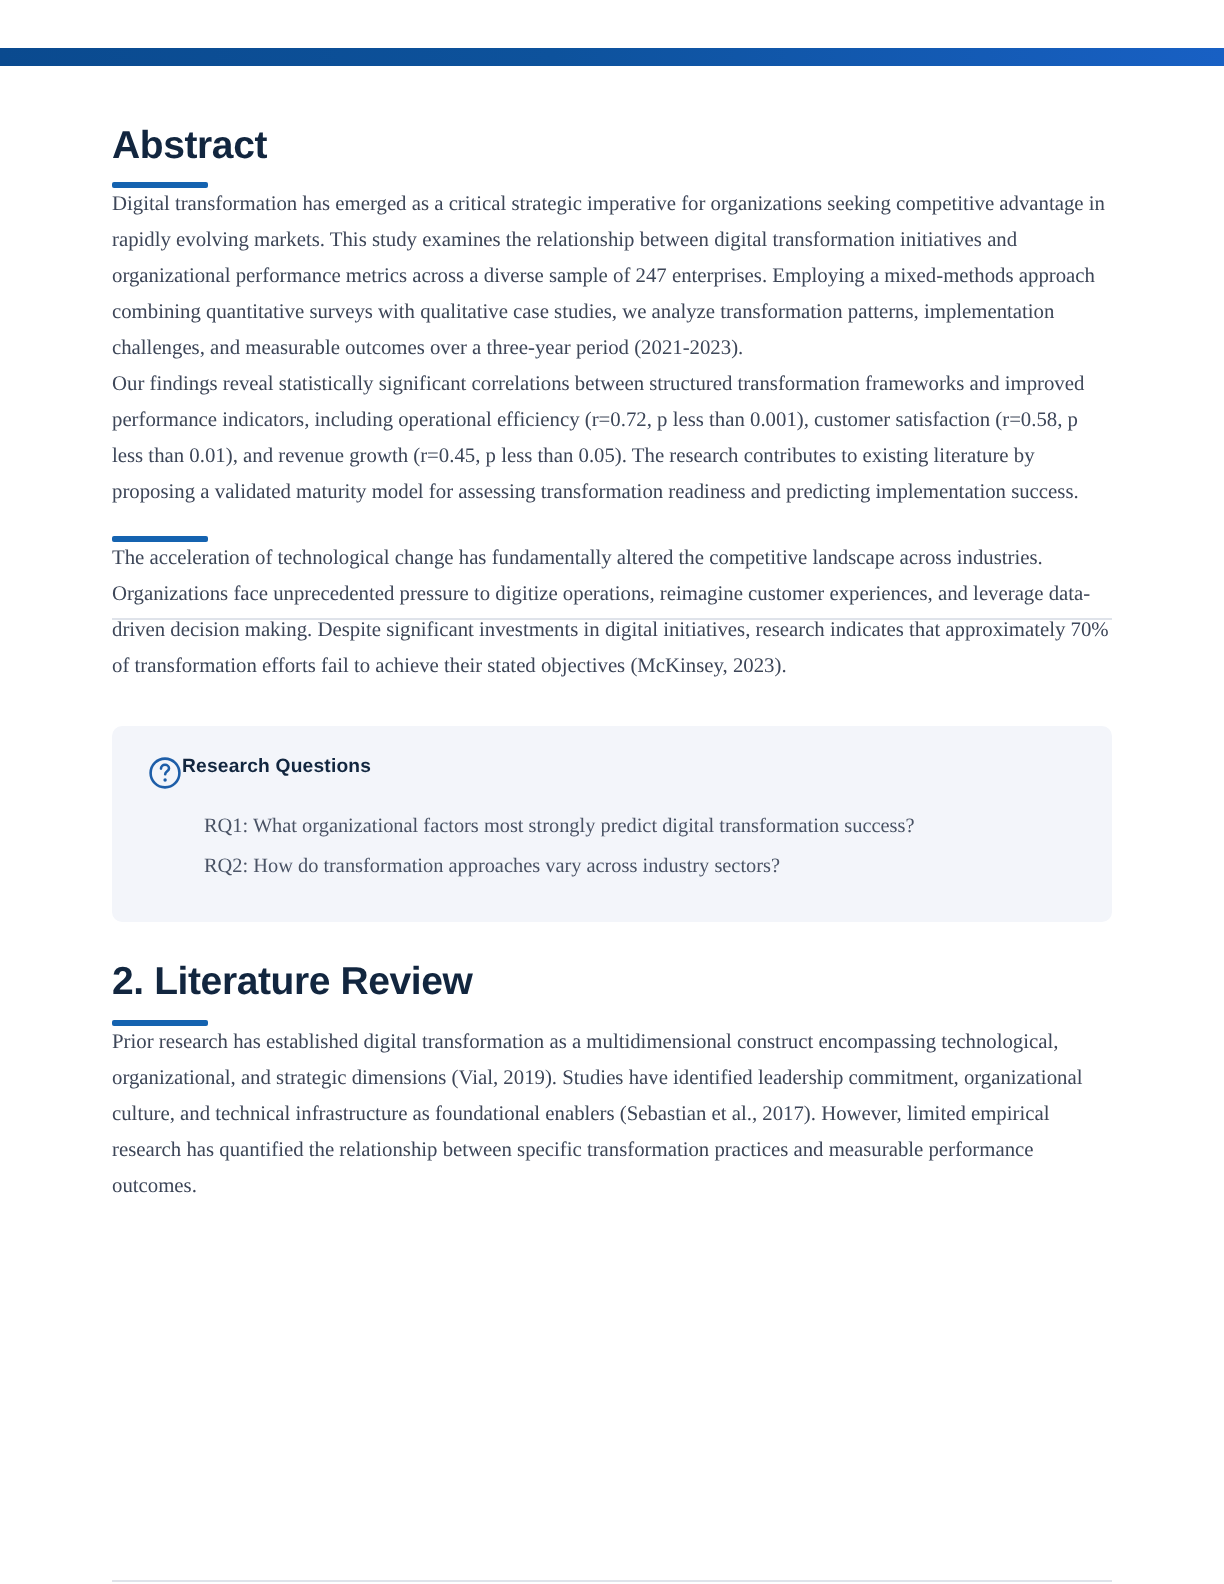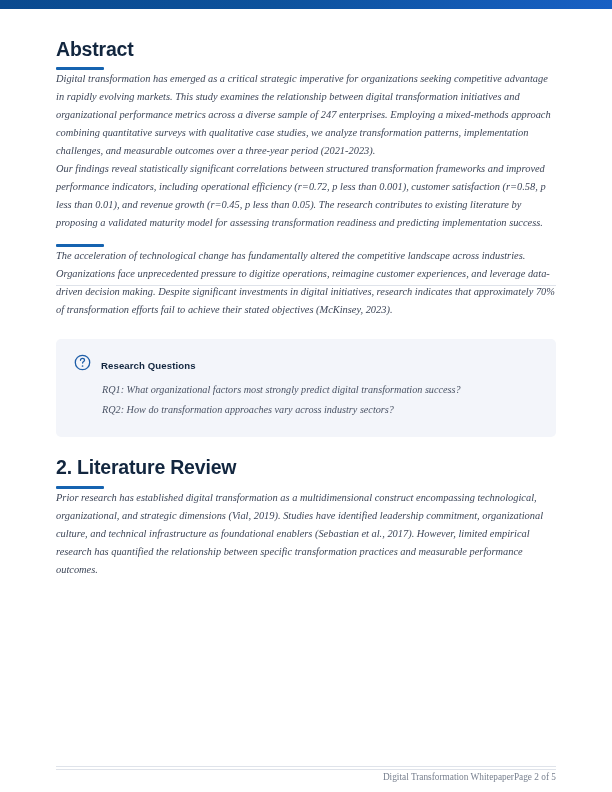--- a/index.html
+++ b/index.html
@@ -13,20 +13,21 @@
     font-family: "Liberation Serif", serif;
     overflow: hidden;
     position: relative;
   }
 
   .page {
     position: relative;
     width: 612px;
     height: 696px;
     box-sizing: border-box;
+    margin-top: 24px;
   }
 
   
   .top-bar {
     position: absolute;
     top: 0;
     left: 0;
     width: 612px;
     height: 9px;
     background: linear-gradient(to right, #0a4a8f 0%, #0d529c 45%, #1860c4 100%);
@@ -65,21 +66,20 @@
   .block-lit { padding-top: 19px; }
 
   
   p.body {
     font-family: "Liberation Serif", serif;
     font-size: 10.4px;
     line-height: 18px;
     color: #3d4658;
     margin: 0;
     text-align: left;
-    font-style: italic;
   }
   .para-gap-first { margin-top: 19px; }
   .para-gap { margin-top: 17px; }
   .para-tight { margin-top: 0px; }
   .para-after-rule { margin-top: 18px; }
 
   
   .hrule {
     position: absolute;
     left: 56px;
@@ -92,43 +92,41 @@
   .callout {
     margin-top: 20px;
     background: #f3f5fa;
     border-radius: 5px;
     padding: 15px 18px 17px 18px;
     box-sizing: border-box;
     width: 500px;
   }
   .callout-head {
     display: flex;
-    align-items: flex-end;
-    gap: 10px;
+    align-items: flex-start;
   }
   .callout-icon {
     flex: 0 0 auto;
     width: 17px;
     height: 17px;
     display: block;
   }
   .callout-title {
     font-family: "Liberation Sans", sans-serif;
     font-size: 9.6px;
     font-weight: bold;
     color: #12263f;
     letter-spacing: 0.1px;
   }
   .callout-list {
     margin: 0;
     padding: 0;
     list-style: none;
     margin-left: 28px;
     margin-top: 9px;
-    font-style: italic;
   }
   .callout-list li {
     font-family: "Liberation Serif", serif;
     font-size: 10.2px;
     line-height: 20px;
     color: #4a5365;
   }
 
   
   .footer-rule {

